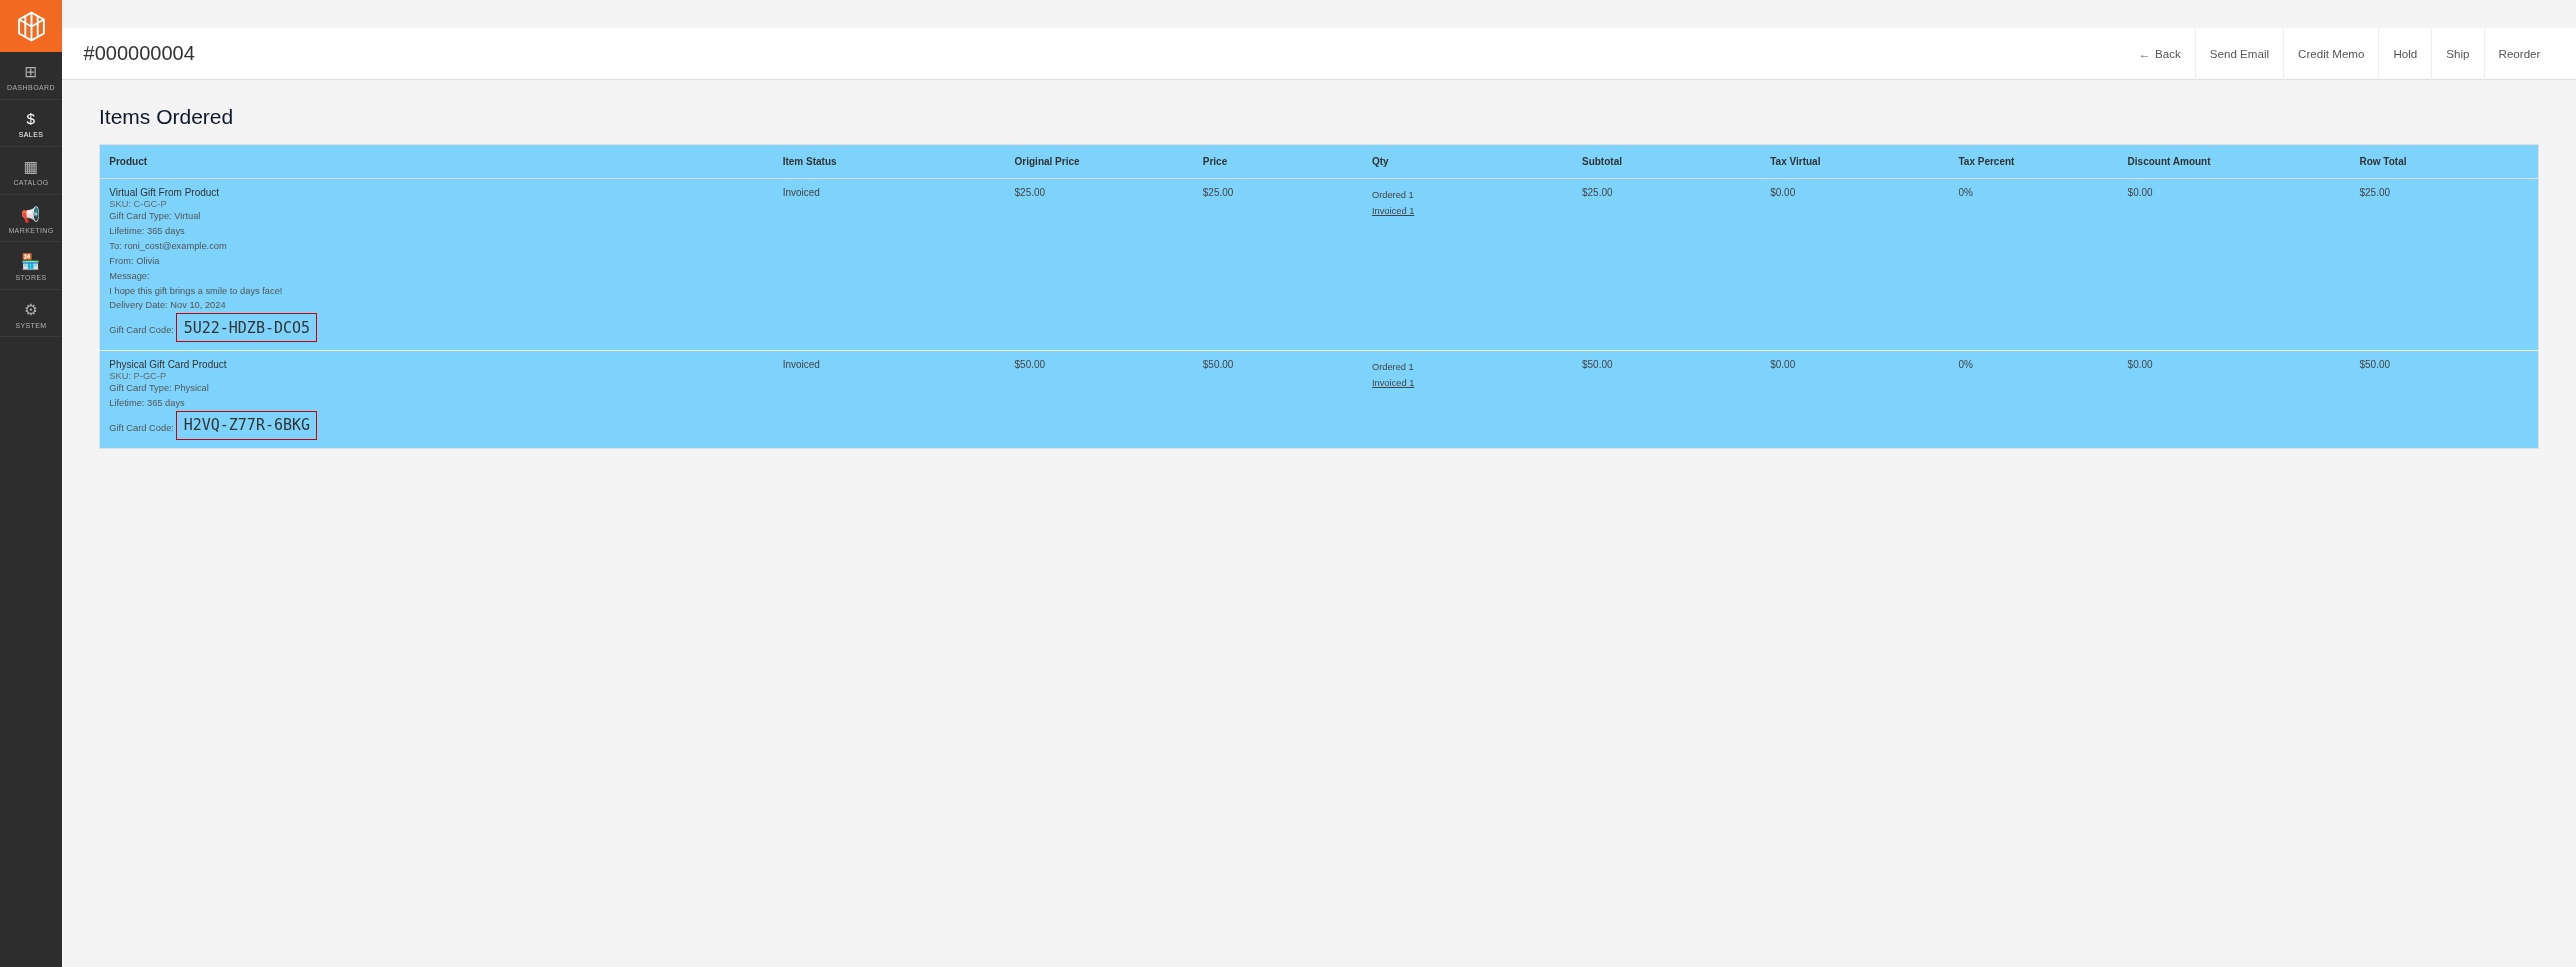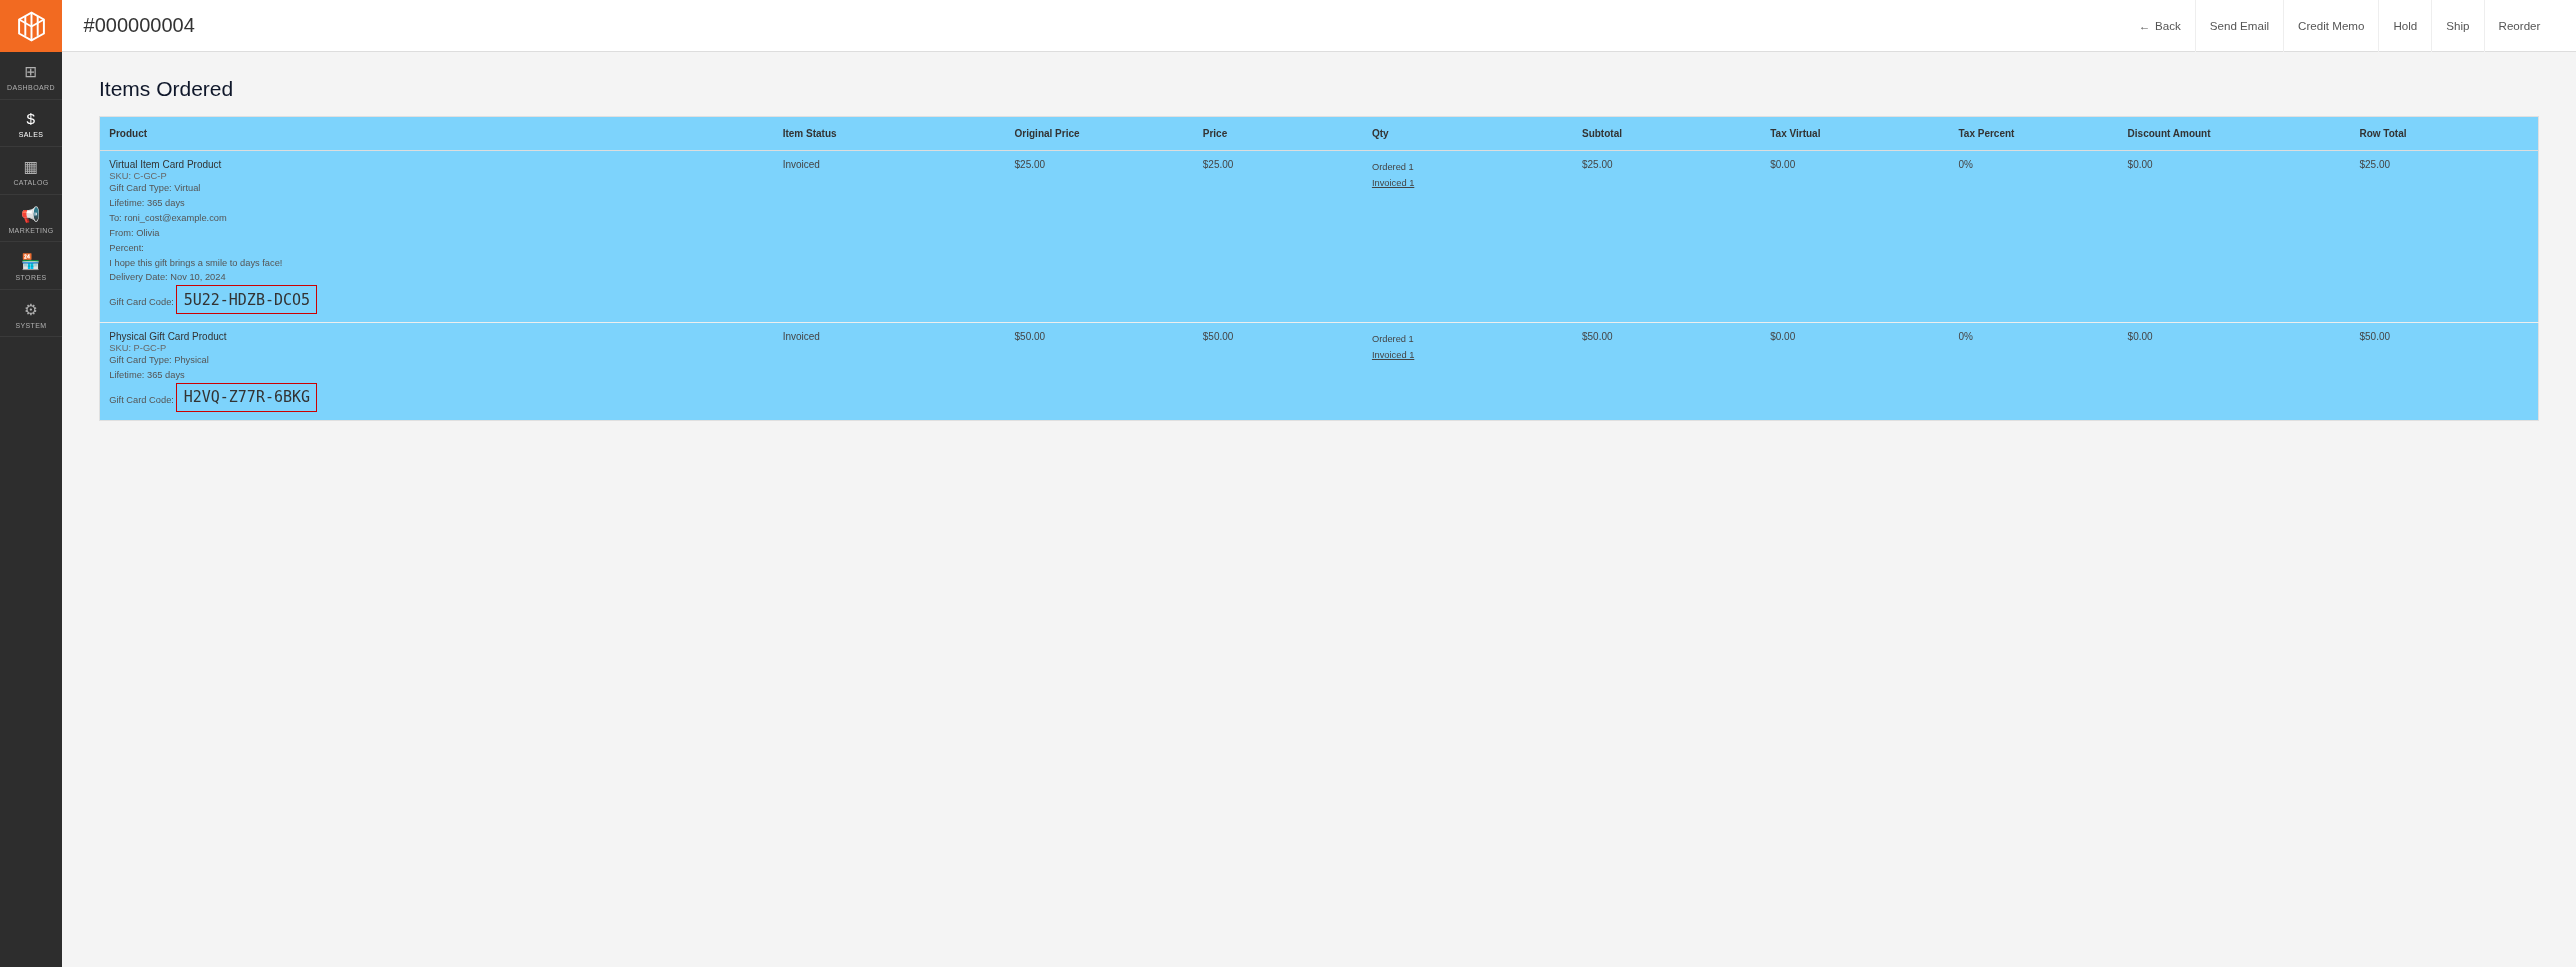--- a/index.html
+++ b/index.html
@@ -40,20 +40,21 @@
     .sidebar-item.active { color: #fff; }
     .sidebar-item .icon { font-size: 15.4px; margin-bottom: 3.1px; }
     .sidebar-item .label { font-size: 7px; }
 
     
     .main {
       flex: 1;
       display: flex;
       flex-direction: column;
       overflow: hidden;
+      margin-top: 28px;
     }
 
     
     .topbar {
       background: #fff;
       border-bottom: 0.8px solid #ddd;
       height: 52px;
       display: flex;
       align-items: center;
       padding: 0 21.6px;
@@ -256,27 +257,27 @@
             <span>Discount Amount</span>
           </th>
           <th class="col-row-total">
             <span>Row Total</span>
           </th>
         </tr>
       </thead>
       <tbody id="table-body">
       <tr>
     <td>
-      <div class="product-name">Virtual Item Card Product</div>
+      <div class="product-name">Virtual Gift From Product</div>
       <div class="product-sku">SKU: C-GC-P</div>
       <div class="product-detail">Gift Card Type: Virtual</div>
               <div class="product-detail">Lifetime: 365 days</div>
               <div class="product-detail">To: roni_cost@example.com</div>
               <div class="product-detail">From: Olivia</div>
-              <div class="product-detail">Percent:</div>
+              <div class="product-detail">Message:</div>
               <div class="product-detail">I hope this gift brings a smile to days face!</div>
               <div class="product-detail">Delivery Date: Nov 10, 2024</div>
       <div class="product-detail">
         Gift Card Code: <span class="gift-code-box">5U22-HDZB-DCO5</span>
       </div>
     </td>
     <td>
       <span class="status-badge">Invoiced</span>
     </td>
     <td>$25.00</td>

